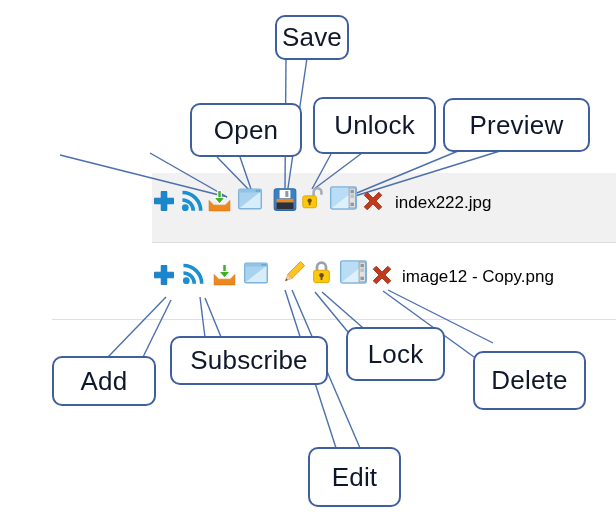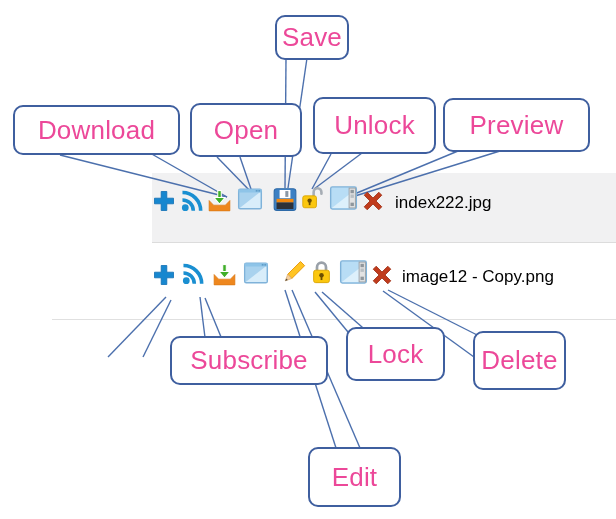--- a/index.html
+++ b/index.html
@@ -12,21 +12,21 @@
     background:#f1f1f2;border-bottom:1px solid #dcdcdc;box-sizing:border-box;
   }
   .rowsep{
     position:absolute;left:52px;top:319px;width:564px;height:1px;background:#e0e0e0;
   }
   .tails{position:absolute;left:0;top:0;pointer-events:none;}
   .tails line{stroke:#4c70ad;stroke-width:1.4;}
   .callout{
     position:absolute;background:#ffffff;border:2px solid #3f5f9f;border-radius:10px;
     display:flex;align-items:center;justify-content:center;box-sizing:border-box;
-    font-size:26px;color:#ec4899;letter-spacing:0.2px;
+    font-size:26px;color:#0f172a;letter-spacing:0.2px;
   }
   .icon{position:absolute;}
   .icon svg{display:block;}
   .filename{
     position:absolute;font-size:17px;color:#000000;white-space:nowrap;line-height:24px;
   }
 </style>
 </head>
 <body>
 
@@ -185,41 +185,41 @@
       <rect x="18" y="16" width="2.9" height="2.9" fill="#8f969c"></rect>
     </svg>
   </span>
   <span class="icon" style="left:369px;top:263px">
     <svg width="26" height="24" viewBox="0 0 24 24">
       <path d="M3.2 6.2 L6.2 3.2 L12 9 L17.8 3.2 L20.8 6.2 L15 12 L20.8 17.8 L17.8 20.8 L12 15 L6.2 20.8 L3.2 17.8 L9 12 Z" fill="#c03b1c" stroke="#9c2c12" stroke-width="0.8"></path>
     </svg>
   </span>
   <span class="filename" style="left:402px;top:265px">image12 - Copy.png</span>
 
-  <div class="callout" style="left:13px;top:105px;width:167px;height:50px">
-    <span>Download</span>
-  </div>
   <div class="callout" style="left:190px;top:103px;width:112px;height:54px">
     <span>Open</span>
   </div>
   <div class="callout" style="left:275px;top:15px;width:74px;height:45px">
     <span>Save</span>
   </div>
   <div class="callout" style="left:443px;top:98px;width:147px;height:54px">
     <span>Preview</span>
   </div>
   <div class="callout" style="left:313px;top:97px;width:123px;height:57px">
     <span>Unlock</span>
   </div>
+  <div class="callout" style="left:52px;top:356px;width:104px;height:50px">
+    <span>Add</span>
+  </div>
   <div class="callout" style="left:170px;top:336px;width:158px;height:49px">
     <span>Subscribe</span>
   </div>
   <div class="callout" style="left:346px;top:327px;width:99px;height:54px">
     <span>Lock</span>
   </div>
-  <div class="callout" style="left:473px;top:331px;width:93px;height:59px">
+  <div class="callout" style="left:473px;top:351px;width:113px;height:59px">
     <span>Delete</span>
   </div>
   <div class="callout" style="left:308px;top:447px;width:93px;height:60px">
     <span>Edit</span>
   </div>
 
 </div>
 
 </body></html>

